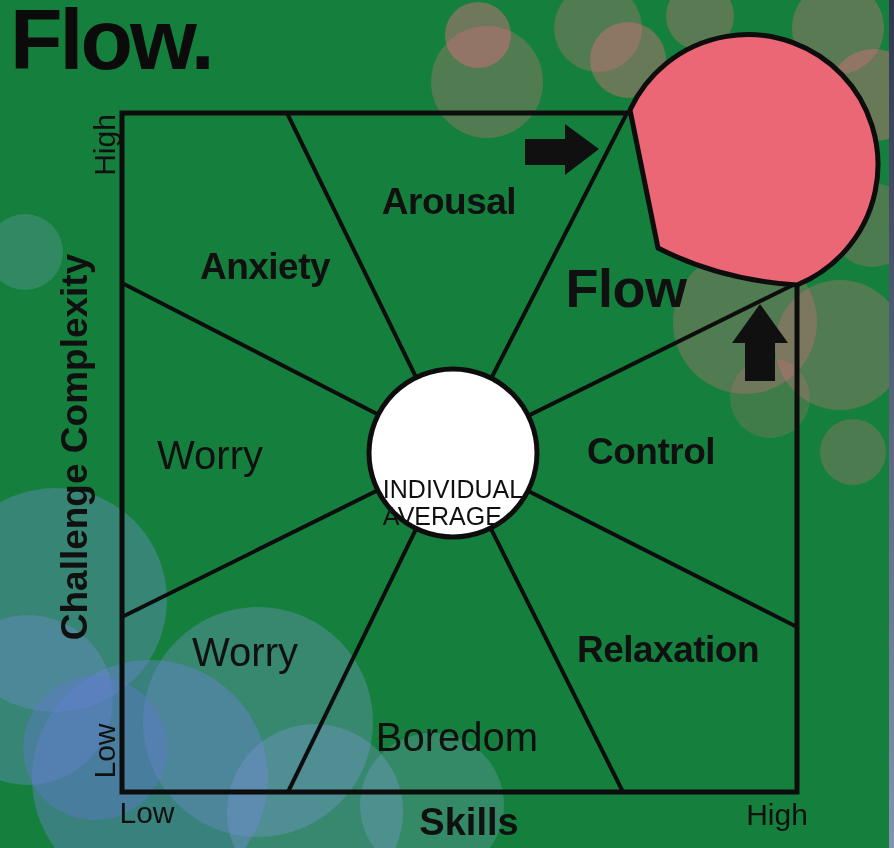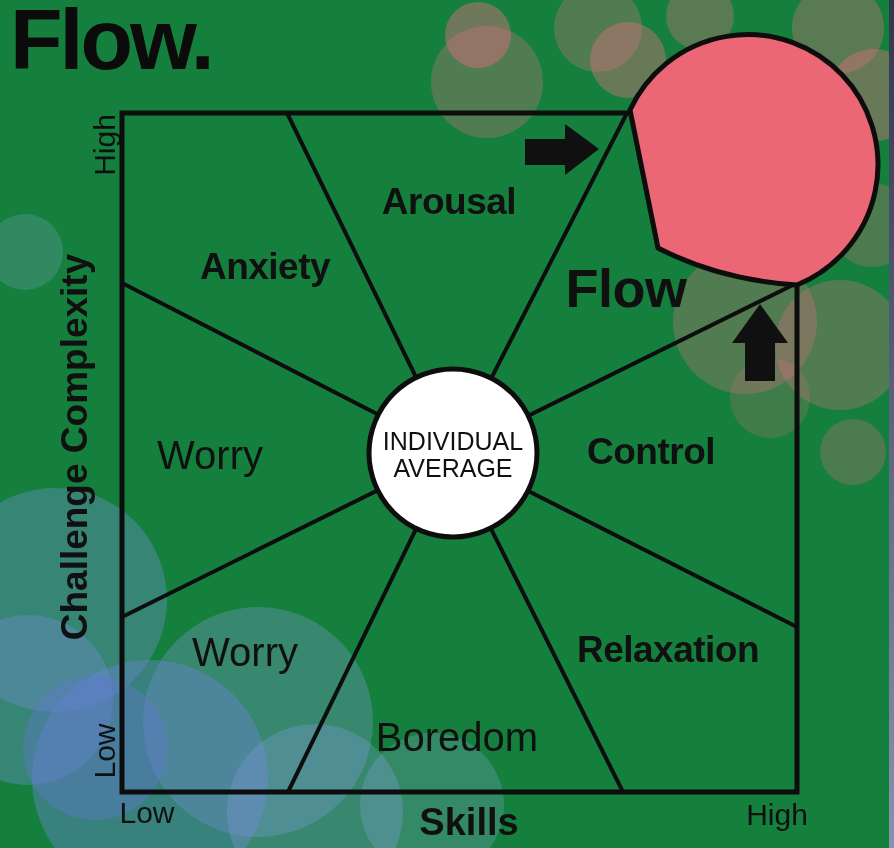--- a/index.html
+++ b/index.html
@@ -17,21 +17,21 @@
   .reg{font-weight:400;}
   .rot{transform:translate(-50%,-50%) rotate(-90deg);}
   .page-title{
     position:absolute;left:10px;top:-4px;
     font-size:86px;font-weight:700;letter-spacing:-3px;line-height:1.0;color:#0b0b0b;
   }
   .region{font-size:37px;}
   .region-light{font-size:40px;}
   .flow-big{font-size:54px;}
   .center-lbl{
-    font-size:25px;font-weight:400;text-align:center;line-height:1.08;letter-spacing:0;
+    font-size:25px;font-weight:400;line-height:1.08;letter-spacing:0;margin-top:48px;
   }
   .axis-end{font-size:30px;font-weight:400;}
   .axis-title-y{font-size:37px;font-weight:700;}
   .axis-title-x{font-size:38px;font-weight:700;margin-left:7px;}
 </style>
 </head>
 <body>
 
 <div class="stage">
 

